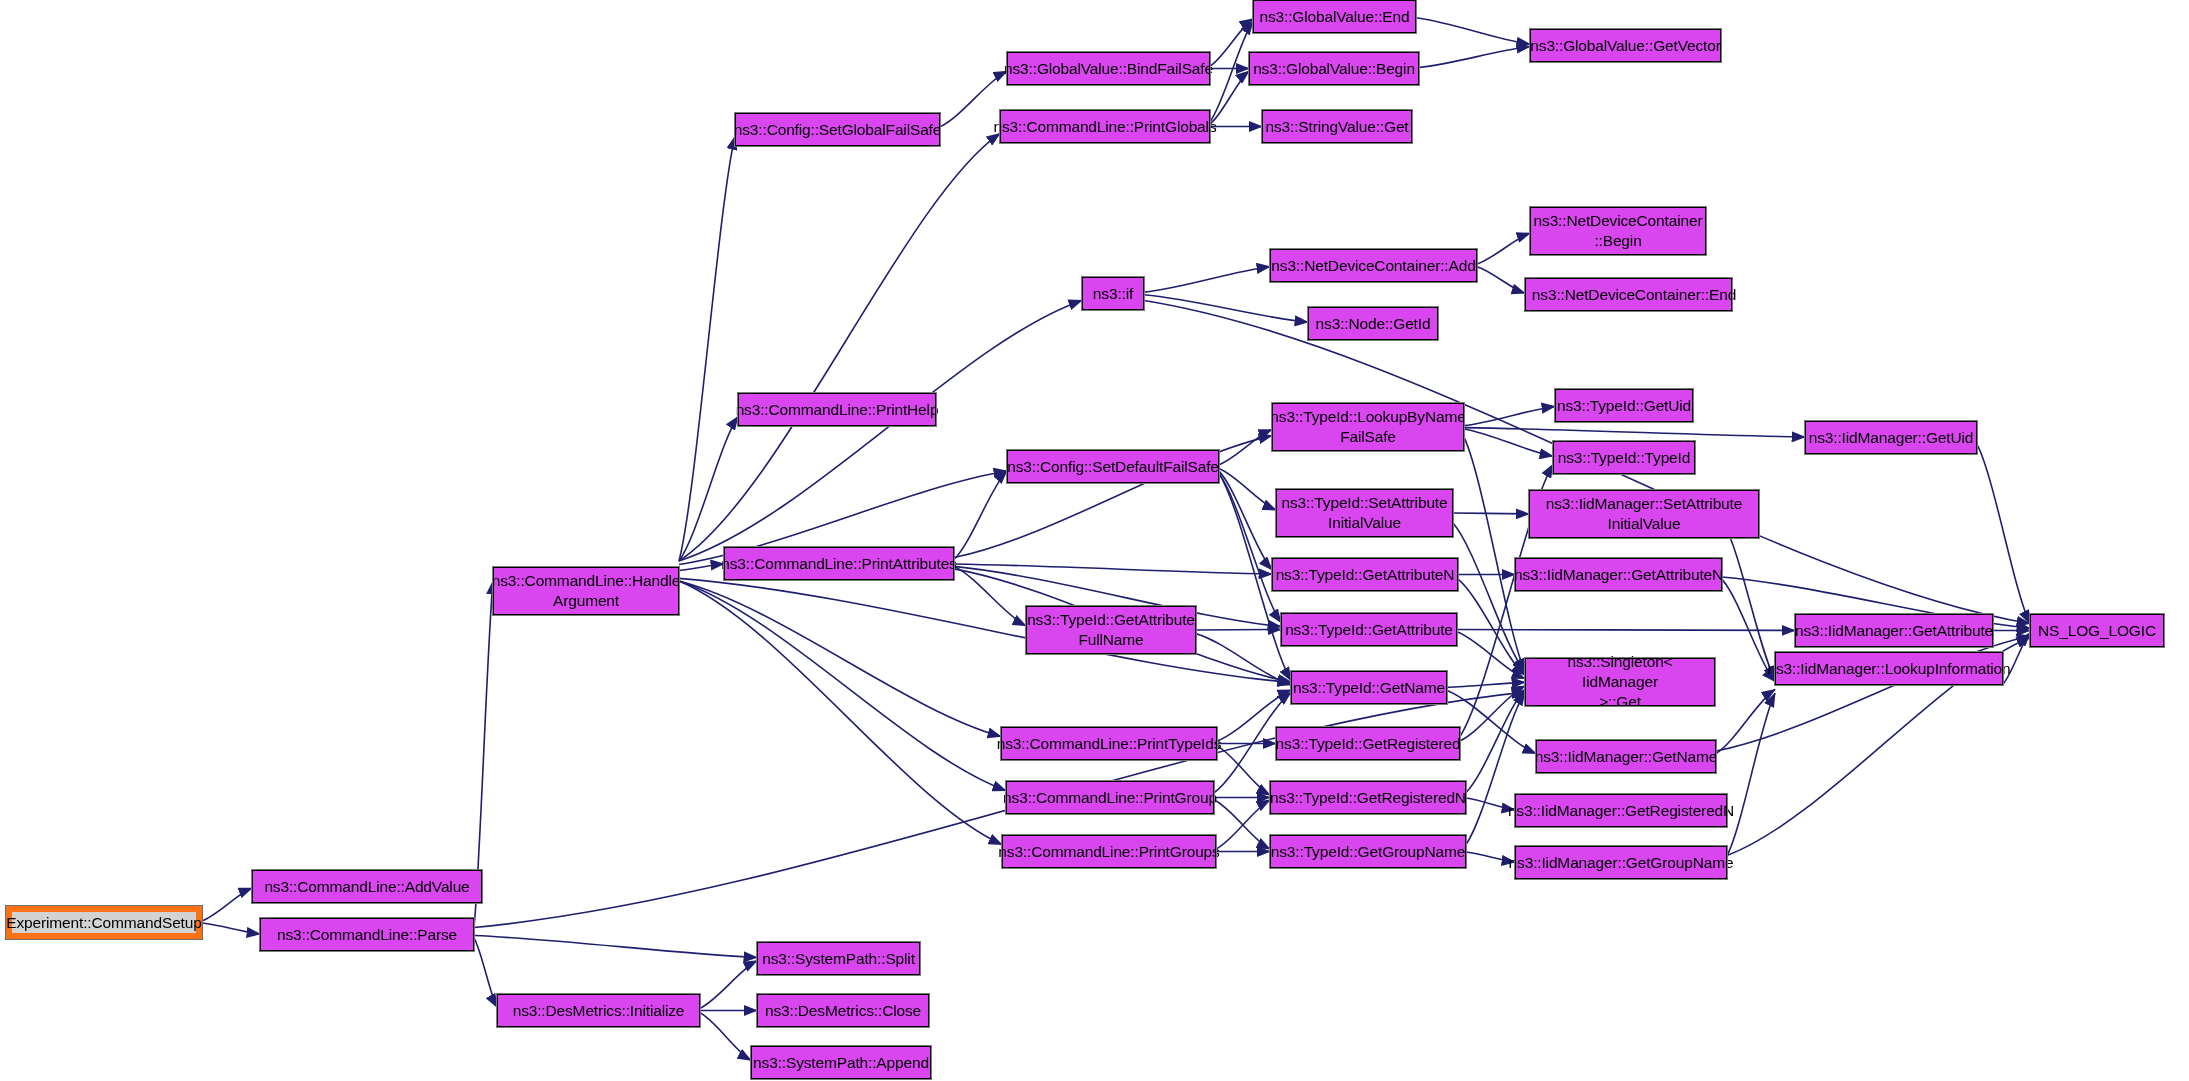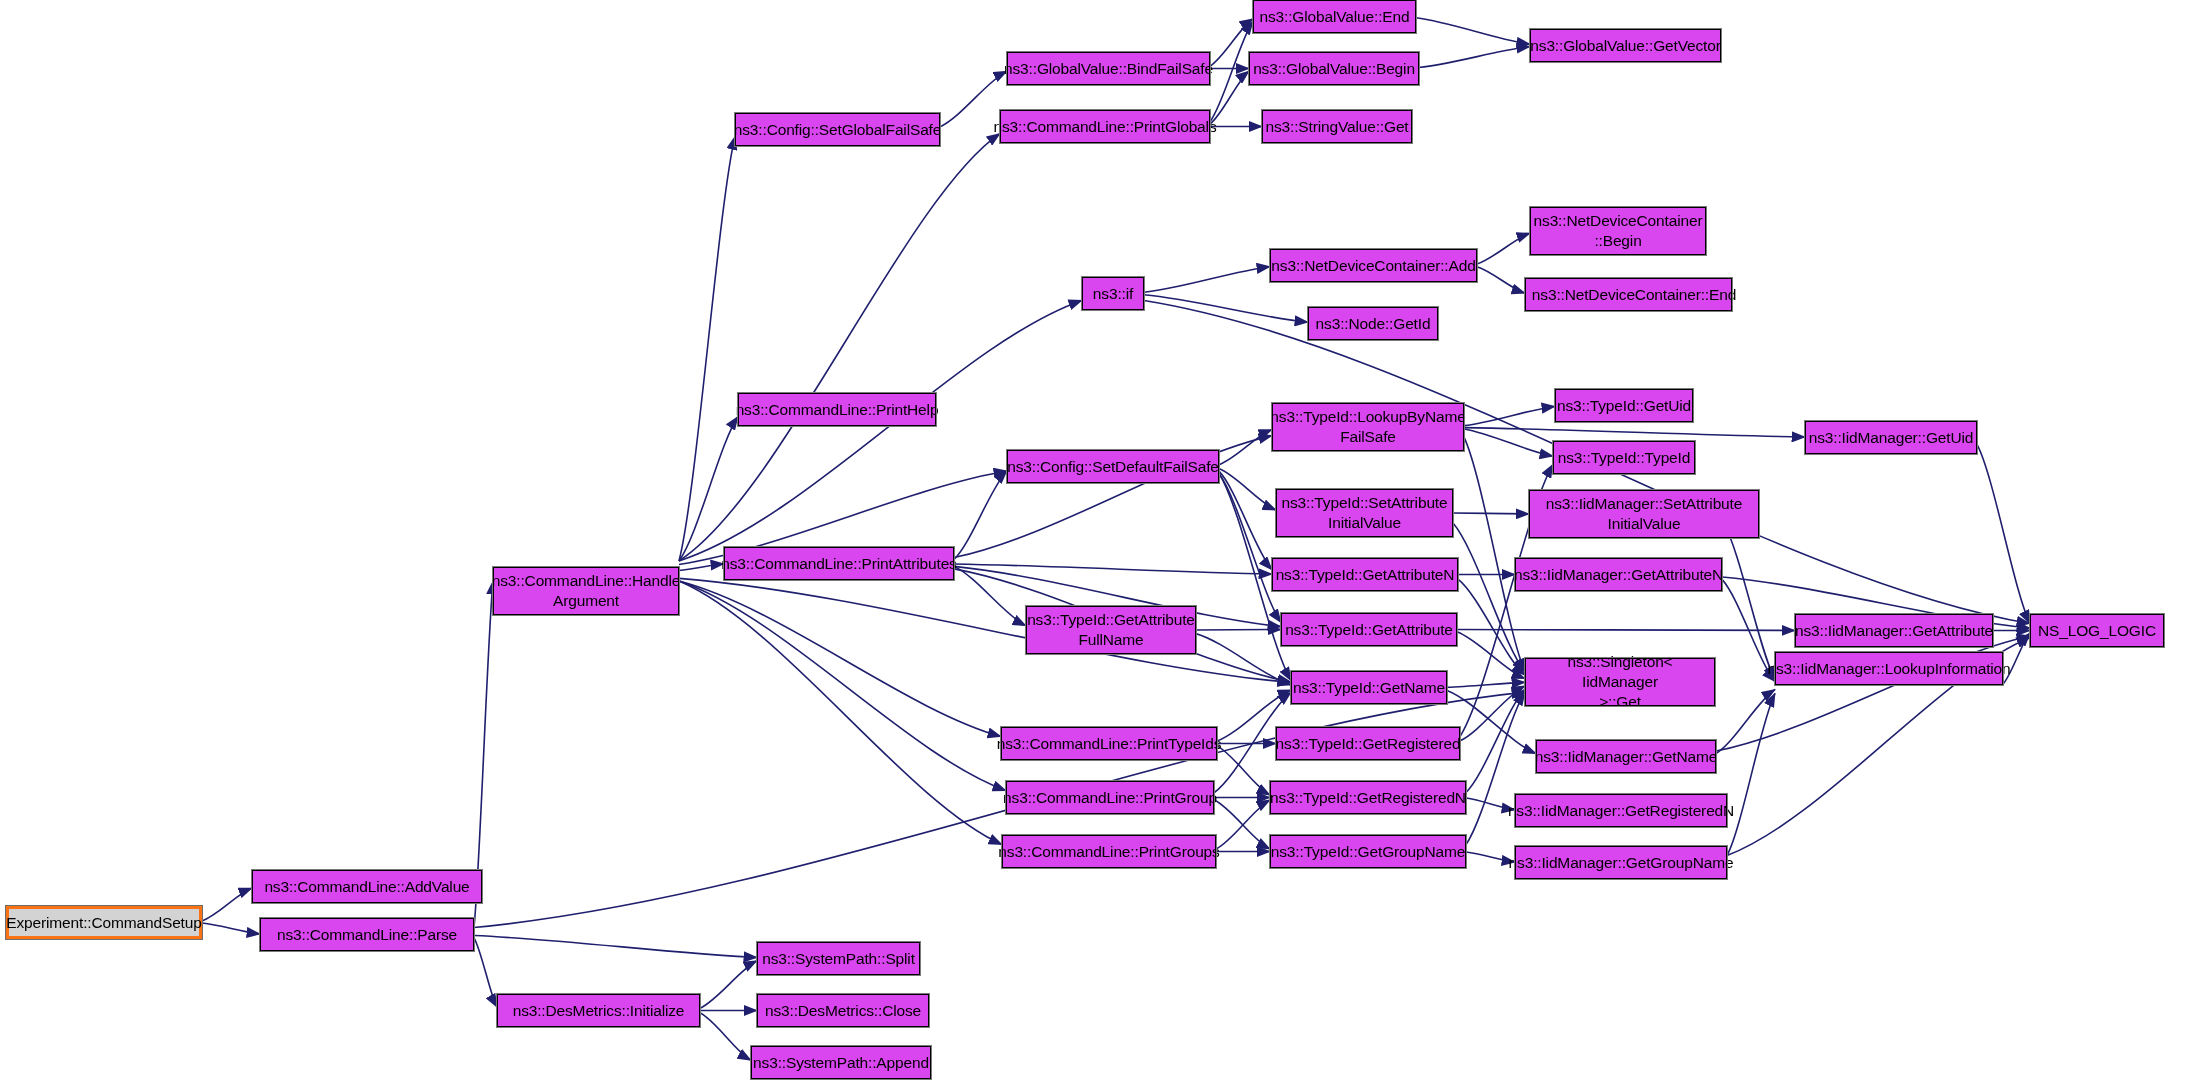--- a/index.html
+++ b/index.html
@@ -36,21 +36,21 @@
     font-size: 15.5px;
     line-height: 1.28;
     color: #000000;
     letter-spacing: -0.15px;
     white-space: pre-line;
     padding: 0 3px;
     z-index: 3;
   }
   .gnode.root {
     background: #d3d3d3;
-    border: 3px solid #f97316;
+    border: 6px solid #f97316;
     outline: 1px solid #6e6e6e;
   }
 </style>
 </head>
 <body>
 
 <div id="graph-root">
   <svg id="edge-layer" viewBox="0 0 2189 1081" width="2189" height="1081" xmlns="http://www.w3.org/2000/svg">
     <defs>
       <marker id="arrowhead" markerWidth="9" markerHeight="7" refX="8.4" refY="3.5" orient="auto" markerUnits="strokeWidth">

